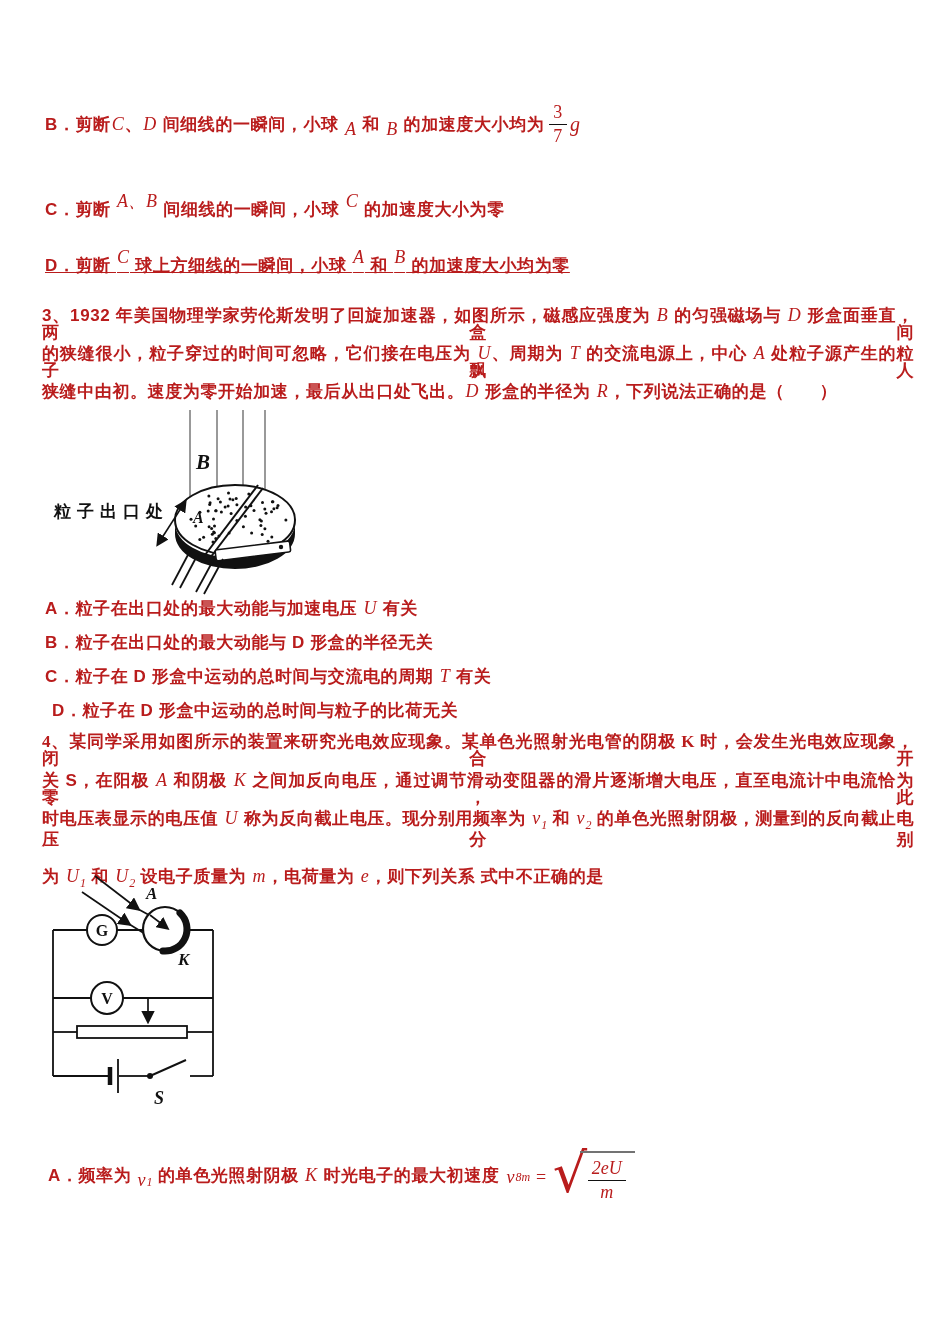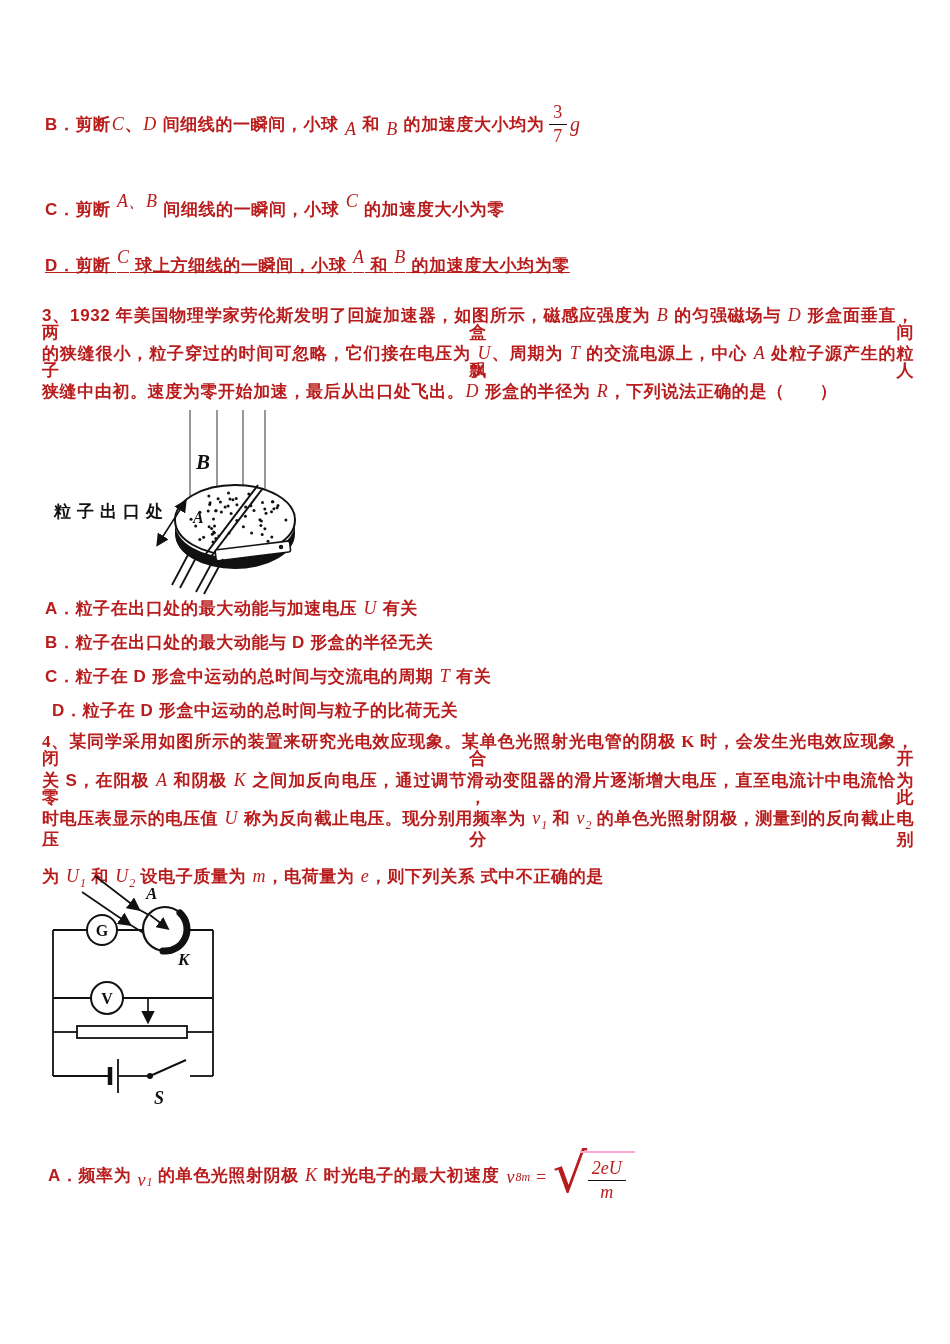--- a/index.html
+++ b/index.html
@@ -19,21 +19,21 @@
         font-family:"Liberation Serif","DejaVu Serif",serif;font-weight:normal;font-size:18px;font-style:normal;}
   .frac .fnum{border-bottom:1.6px solid #111;padding:0 4px;}
   .frac .fden{padding:0 4px;}
   .bigfrac{display:inline-flex;align-items:center;margin-left:5px;}
   .gsuf{font-size:20px;margin-left:2px;}
   .formula{display:inline-flex;align-items:center;margin-left:6px;font-weight:normal;}
   .eq{font-family:"Liberation Serif",serif;font-size:18px;margin:0 6px;font-weight:normal;}
   .sqrt{display:inline-flex;align-items:center;}
   .rad{font-family:"DejaVu Sans",sans-serif;font-size:54px;font-weight:normal;line-height:.85;
        margin-right:-8px;margin-top:-6px;}
-  .radbody{border-top:2px solid #f9a8d4;padding:4px 9px 0 8px;}
+  .radbody{border-top:2px solid #737373;padding:4px 9px 0 8px;}
   svg text{fill:#111;}
   .svglab{font-family:"Liberation Serif","DejaVu Serif",serif;font-style:italic;font-weight:bold;}
   .svgcn{font-family:"Liberation Sans",sans-serif;font-weight:bold;}
 </style>
 </head>
 <body>
 
 <div class="abs txt optflex" style="left:45px;top:95px;height:58px;">
   <span>B．剪断<span class="var">C</span>、<span class="var">D</span> 间细线的一瞬间，小球 <span class="var vlow">A</span> 和 <span class="var vlow">B</span> 的加速度大小均为</span>
   <span class="bigfrac">

